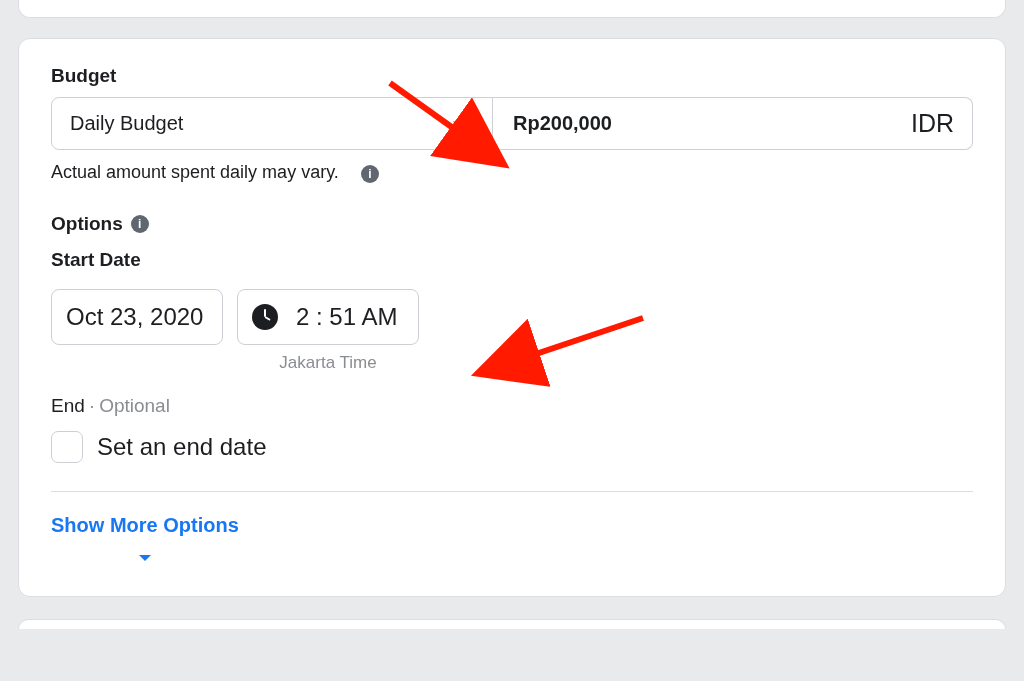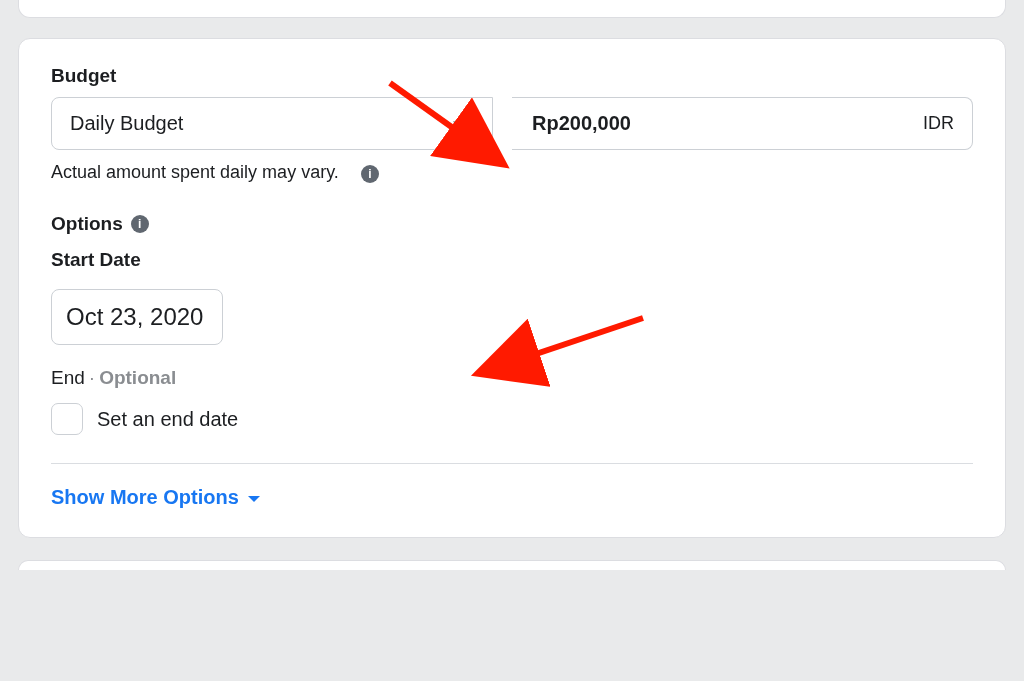--- a/index.html
+++ b/index.html
@@ -50,21 +50,20 @@
     font-size: 19px;
     font-weight: 700;
     margin-bottom: 10px;
     display: flex;
     align-items: center;
     gap: 8px;
   }
   .budget-row {
     display: flex;
     width: 100%;
-    gap: 19px;
   }
   .select-box {
     flex: 0 0 442px;
     height: 53px;
     border: 1px solid #ccd0d5;
     border-radius: 8px 0 0 8px;
     display: flex;
     align-items: center;
     padding: 0 18px;
     font-size: 20px;
@@ -95,21 +94,21 @@
   .amount-input {
     border: none;
     outline: none;
     font-size: 20px;
     flex: 1;
     font-family: inherit;
     color: #1c1e21;
     font-weight: bold;
   }
   .currency {
-    font-size: 18px;
+    font-size: 25px;
     color: #1c1e21;
     margin-left: 8px;
   }
   .helper {
     font-size: 18px;
     color: #1c1e21;
     margin-top: 12px;
     display: flex;
     align-items: flex-end;
     gap: 22px;
@@ -182,49 +181,50 @@
     font-size: 17px;
     color: #8a8d91;
     margin-top: 8px;
   }
   .end-row {
     margin-top: 22px;
     font-size: 19px;
   }
   .end-label { font-weight: 400; }
   .end-dot { color: #8a8d91; margin: 0 4px; }
-  .end-opt { color: #8a8d91; font-weight: 700; }
+  .end-opt { color: #8a8d91; font-weight: 400; }
   .checkbox-row {
     display: flex;
     align-items: center;
     gap: 14px;
     margin-top: 14px;
   }
   .checkbox {
     width: 32px;
     height: 32px;
     border: 1px solid #ccd0d5;
     border-radius: 7px;
     background: #fff;
     cursor: pointer;
   }
-  .check-label { font-size: 20px; }
+  .check-label { font-size: 24px; }
   .divider {
     border: none;
     border-top: 1px solid #dadde1;
     margin: 28px 0 22px 0;
   }
   .show-more {
     color: #1877f2;
     font-size: 20px;
     font-weight: 600;
     display: inline-flex;
     align-items: center;
     gap: 8px;
     cursor: pointer;
+    flex-direction: column;
   }
   .caret-down-blue {
     display: inline-block;
   }
   
   .arrow-svg {
     position: absolute;
     pointer-events: none;
   }
 </style>
@@ -264,20 +264,27 @@
         <span>Options</span>
         <span class="info-icon">i</span>
       </div>
 
       <div class="sub-label">Start Date</div>
 
       <div class="date-row">
         <div class="date-box">
           <span>Oct 23, 2020</span>
         </div>
+        <div class="time-col">
+          <div class="time-box">
+            <span class="clock-icon"></span>
+            <span>2 : 51 AM</span>
+          </div>
+          <div class="tz">Jakarta Time</div>
+        </div>
       </div>
 
       <div class="end-row">
         <span class="end-label">End</span><span class="end-dot">·</span><span class="end-opt">Optional</span>
       </div>
 
       <div class="checkbox-row">
         <div class="checkbox"></div>
         <span class="check-label">Set an end date</span>
       </div>

